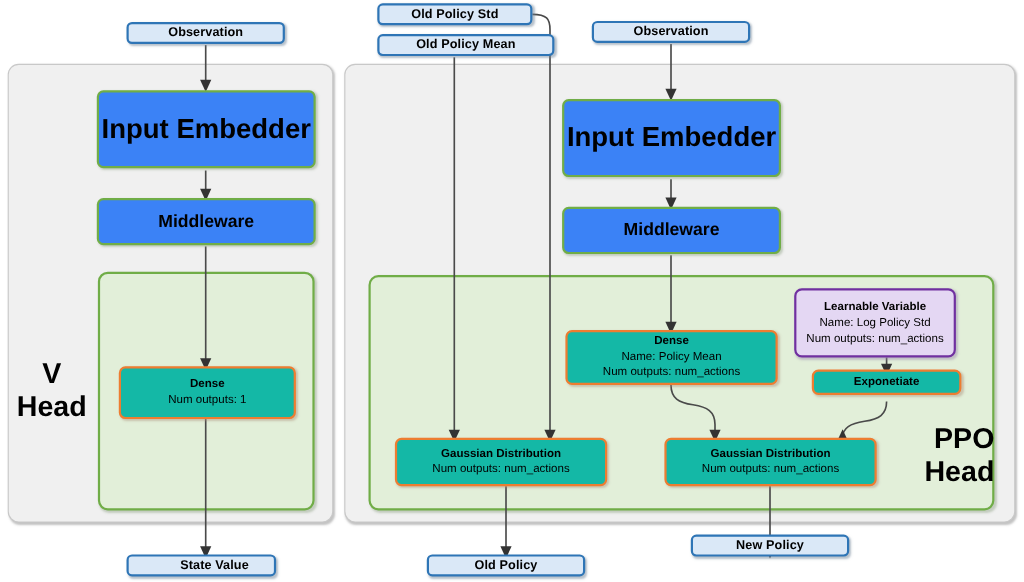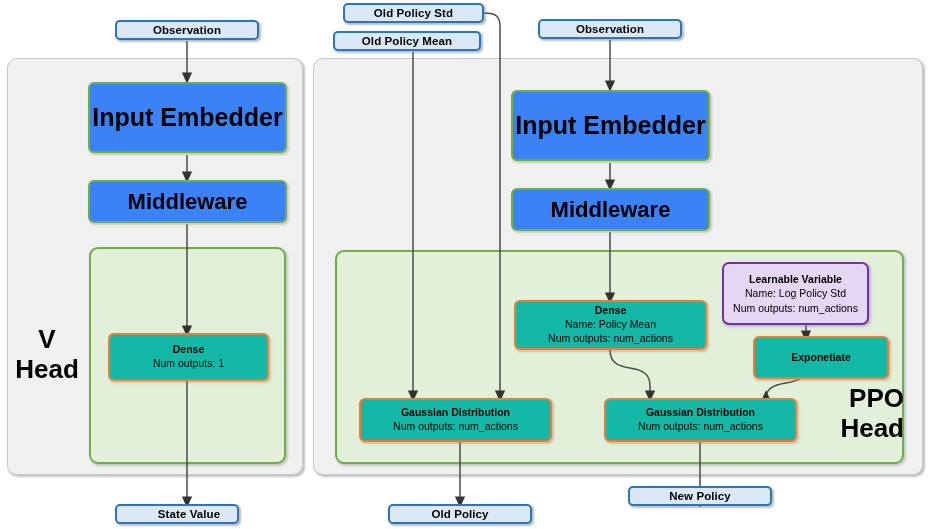--- a/index.html
+++ b/index.html
@@ -71,21 +71,21 @@
   
   .box-green {
     background: #3b82f6;
     border: 2px solid #70ad47;
     border-radius: 6px;
     box-shadow: 1.5px 1.5px 2px rgba(140,160,130,0.45);
     color: #000000;
     font-weight: bold;
   }
   .box-green.big   { font-size: 25px; }
-  .box-green.mid   { font-size: 22px; text-align: center; }
+  .box-green.mid   { font-size: 16px; text-align: center; }
   
   .box-orange {
     background: #14b8a6;
     border: 2px solid #ed7d31;
     border-radius: 6px;
     box-shadow: 1.5px 1.5px 2px rgba(170,140,120,0.45);
     color: #000000;
     font-size: 10.5px;
     line-height: 1.32;
     padding: 2px 4px;
@@ -166,21 +166,21 @@
   </svg>
 
   <div class="node box-blue" style="left:115px; top:20px; width:144px; height:20px;">
     <span>Observation</span>
   </div>
 
   <div class="node box-blue" style="left:343px; top:3px; width:141px; height:20px;">
     <span>Old Policy Std</span>
   </div>
 
-  <div class="node box-blue" style="left:333px; top:31px; width:148px; height:20px;">
+  <div class="node box-blue" style="left:343px; top:31px; width:161px; height:20px;">
     <span>Old Policy Mean</span>
   </div>
 
   <div class="node box-blue" style="left:538px; top:19px; width:144px; height:20px;">
     <span>Observation</span>
   </div>
 
   <div class="node box-green big" style="left:88px; top:82px; width:199px; height:71px;">
     <span>Input Embedder</span>
   </div>
@@ -212,40 +212,40 @@
     <span class="sub">Name: Policy Mean</span>
     <span class="sub">Num outputs: num_actions</span>
   </div>
 
   <div class="node box-purple" style="left:722px; top:262px; width:147px; height:63px;">
     <span class="ttl">Learnable Variable</span>
     <span class="sub">Name: Log Policy Std</span>
     <span class="sub">Num outputs: num_actions</span>
   </div>
 
-  <div class="node box-orange" style="left:738px; top:336px; width:136px; height:43px;margin-left:15px;">
+  <div class="node box-orange" style="left:738px; top:336px; width:136px; height:23px;">
     <span class="ttl">Exponetiate</span>
   </div>
 
   <div class="node box-orange" style="left:359px; top:398px; width:193px; height:44px;">
     <span class="ttl">Gaussian Distribution</span>
     <span class="sub">Num outputs: num_actions</span>
   </div>
 
   <div class="node box-orange" style="left:604px; top:398px; width:193px; height:44px;">
     <span class="ttl">Gaussian Distribution</span>
     <span class="sub">Num outputs: num_actions</span>
   </div>
 
   <div class="head-label" style="left:812px; top:384px; width:92px;text-align:right;">
     <div>PPO</div>
     <div>Head</div>
   </div>
 
-  <div class="node box-blue" style="left:115px; top:504px; width:124px; height:20px;padding-left:24px;">
+  <div class="node box-blue" style="left:115px; top:504px; width:136px; height:20px;padding-left:24px;">
     <span>State Value</span>
   </div>
 
   <div class="node box-blue" style="left:388px; top:504px; width:144px; height:20px;">
     <span>Old Policy</span>
   </div>
 
   <div class="node box-blue" style="left:628px; top:486px; width:144px; height:20px;">
     <span>New Policy</span>
   </div>

